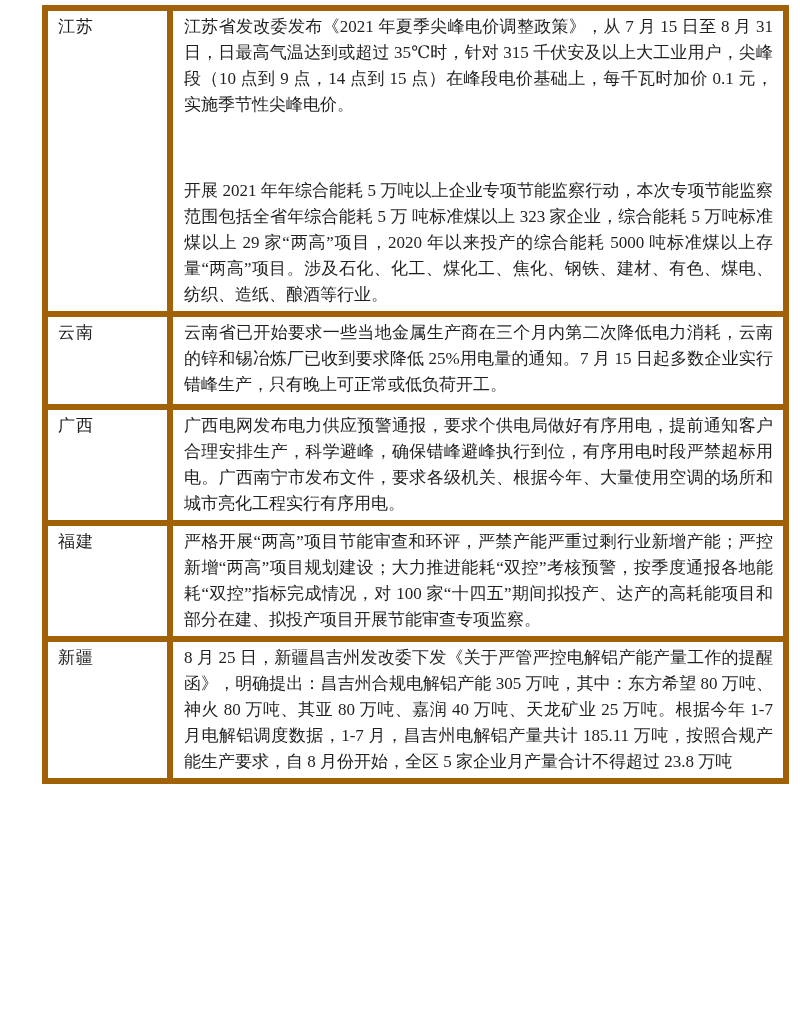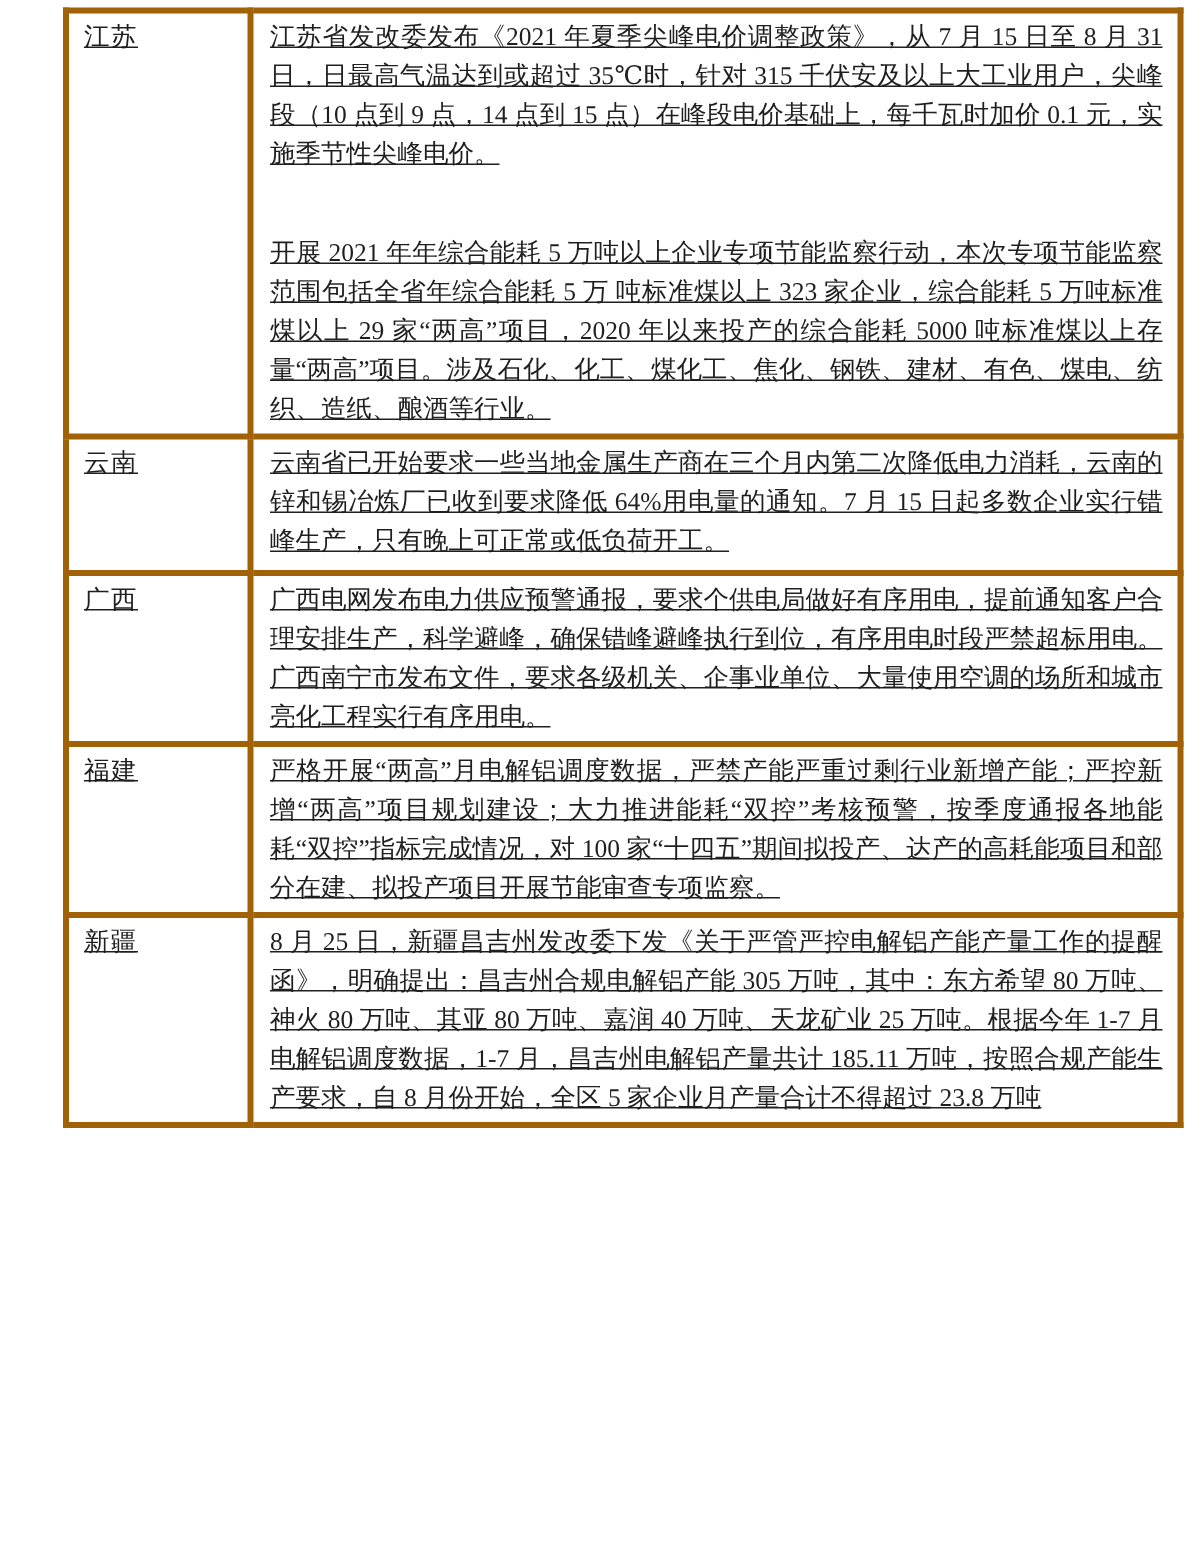--- a/index.html
+++ b/index.html
@@ -18,41 +18,40 @@
   table.policy-table {
     position: absolute;
     left: 42px;
     top: 5px;
     width: 747px;
     border-collapse: collapse;
     table-layout: fixed;
     border: 2px solid #000000;
   }
   table.policy-table td {
-    border: 4px solid #a16207;
+    border: 6px solid #a16207;
     vertical-align: top;
     color: #1f1f1f;
     font-size: 17px;
     line-height: 26px;
-    text-decoration: underline;
   }
   td.province-cell {
     width: 101px;
     padding: 3px 8px 3px 10px;
     letter-spacing: 1px;
   }
   td.policy-cell {
     padding: 3px 10px 3px 11px;
     text-align: justify;
   }
   td.policy-cell p {
     margin: 0;
   }
   td.policy-cell p.para-gap {
-    margin-top: 40px;
+    margin-top: 60px;
   }
   tr.r0 td { height: 272px; }
   tr.r1 td { height: 81px; }
   tr.r2 td { height: 180px; }
   tr.r3 td { height: 102px; }
   tr.r4 td { height: 103px; }
   tr.r5 td { height: 133px; }
   tr.r6 td { height: 125px; }
 </style>
 </head>
@@ -64,33 +63,33 @@
       <tr class="r0">
         <td class="province-cell">江苏</td>
         <td class="policy-cell">
           <p>江苏省发改委发布《2021 年夏季尖峰电价调整政策》，从 7 月 15 日至 8 月 31 日，日最高气温达到或超过 35℃时，针对 315 千伏安及以上大工业用户，尖峰段（10 点到 9 点，14 点到 15 点）在峰段电价基础上，每千瓦时加价 0.1 元，实施季节性尖峰电价。</p>
           <p class="para-gap">开展 2021 年年综合能耗 5 万吨以上企业专项节能监察行动，本次专项节能监察范围包括全省年综合能耗 5 万 吨标准煤以上 323 家企业，综合能耗 5 万吨标准煤以上 29 家“两高”项目，2020 年以来投产的综合能耗 5000 吨标准煤以上存量“两高”项目。涉及石化、化工、煤化工、焦化、钢铁、建材、有色、煤电、纺织、造纸、酿酒等行业。</p>
         </td>
       </tr>
       <tr class="r1">
         <td class="province-cell">云南</td>
         <td class="policy-cell">
-          <p>云南省已开始要求一些当地金属生产商在三个月内第二次降低电力消耗，云南的锌和锡冶炼厂已收到要求降低 64%用电量的通知。7 月 15 日起多数企业实行错峰生产，只有晚上可正常或低负荷开工。</p>
+          <p>云南省已开始要求一些当地金属生产商在三个月内第二次降低电力消耗，云南的锌和锡冶炼厂已收到要求降低 25%用电量的通知。7 月 15 日起多数企业实行错峰生产，只有晚上可正常或低负荷开工。</p>
         </td>
       </tr>
       <tr class="r3">
         <td class="province-cell">广西</td>
         <td class="policy-cell">
-          <p>广西电网发布电力供应预警通报，要求个供电局做好有序用电，提前通知客户合理安排生产，科学避峰，确保错峰避峰执行到位，有序用电时段严禁超标用电。广西南宁市发布文件，要求各级机关、企事业单位、大量使用空调的场所和城市亮化工程实行有序用电。</p>
+          <p>广西电网发布电力供应预警通报，要求个供电局做好有序用电，提前通知客户合理安排生产，科学避峰，确保错峰避峰执行到位，有序用电时段严禁超标用电。广西南宁市发布文件，要求各级机关、根据今年、大量使用空调的场所和城市亮化工程实行有序用电。</p>
         </td>
       </tr>
       <tr class="r4">
         <td class="province-cell">福建</td>
         <td class="policy-cell">
-          <p>严格开展“两高”月电解铝调度数据，严禁产能严重过剩行业新增产能；严控新增“两高”项目规划建设；大力推进能耗“双控”考核预警，按季度通报各地能耗“双控”指标完成情况，对 100 家“十四五”期间拟投产、达产的高耗能项目和部分在建、拟投产项目开展节能审查专项监察。</p>
+          <p>严格开展“两高”项目节能审查和环评，严禁产能严重过剩行业新增产能；严控新增“两高”项目规划建设；大力推进能耗“双控”考核预警，按季度通报各地能耗“双控”指标完成情况，对 100 家“十四五”期间拟投产、达产的高耗能项目和部分在建、拟投产项目开展节能审查专项监察。</p>
         </td>
       </tr>
       <tr class="r6">
         <td class="province-cell">新疆</td>
         <td class="policy-cell">
           <p>8 月 25 日，新疆昌吉州发改委下发《关于严管严控电解铝产能产量工作的提醒函》，明确提出：昌吉州合规电解铝产能 305 万吨，其中：东方希望 80 万吨、神火 80 万吨、其亚 80 万吨、嘉润 40 万吨、天龙矿业 25 万吨。根据今年 1-7 月电解铝调度数据，1-7 月，昌吉州电解铝产量共计 185.11 万吨，按照合规产能生产要求，自 8 月份开始，全区 5 家企业月产量合计不得超过 23.8 万吨</p>
         </td>
       </tr>
     </tbody>
   </table>

